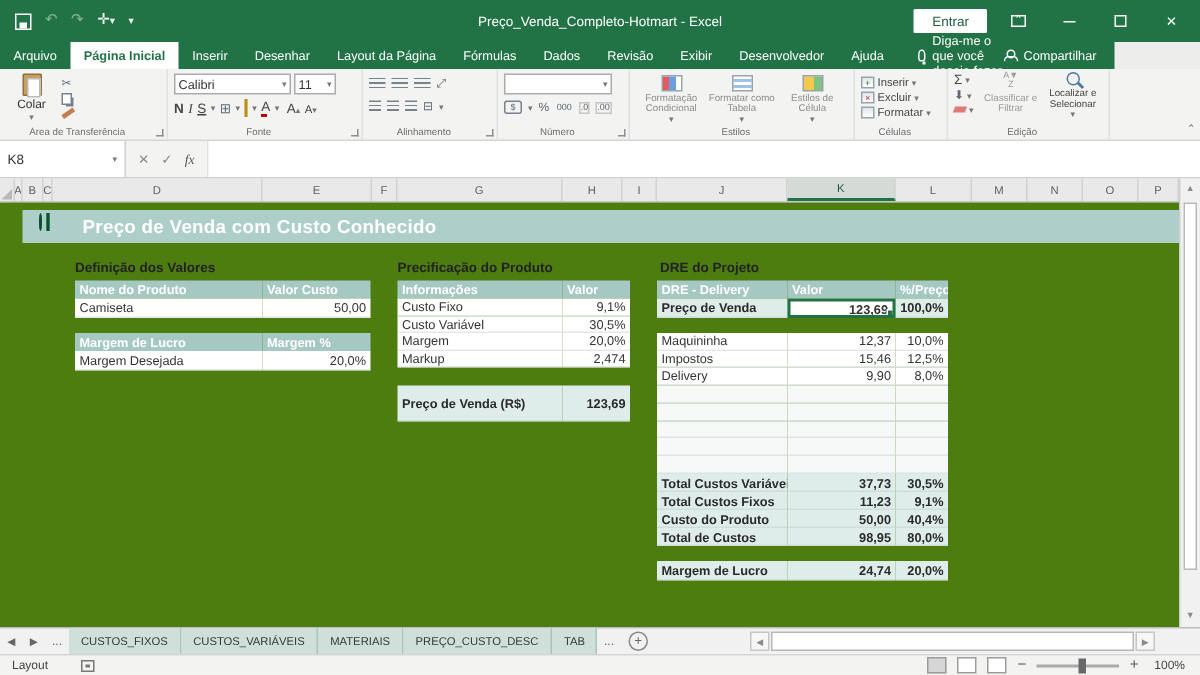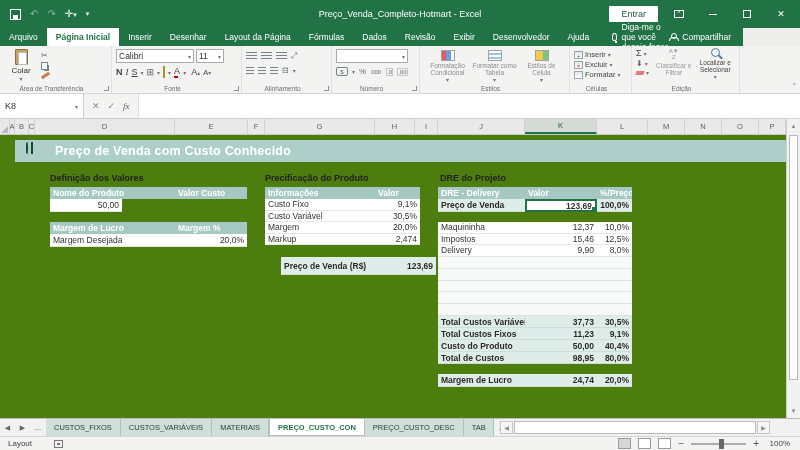--- a/index.html
+++ b/index.html
@@ -412,20 +412,21 @@
   </div>
   <div class="sect-title" style="left:50px; top:38px;">Definição dos Valores</div>
   <div class="sect-title" style="left:265px; top:38px;">Precificação do Produto</div>
   <div class="sect-title" style="left:440px; top:38px;">DRE do Projeto</div>
 <div class="tbl" style="left: 50px; top: 52px;">
       <div class="trow" style="height: 12px;">
         <div class="tcell hd" style="width: 125px;">Nome do Produto</div>
         <div class="tcell hd" style="width: 72px;">Valor Custo</div>
       </div>
       <div class="trow" style="height: 13px;">
+        <div class="tcell wt" style="width: 125px;">Camiseta</div>
         <div class="tcell wt num" style="width: 72px;">50,00</div>
       </div>
     </div>
     <div class="tbl" style="left: 50px; top: 87px;">
       <div class="trow" style="height: 12px;">
         <div class="tcell hd" style="width: 125px;">Margem de Lucro</div>
         <div class="tcell hd" style="width: 72px;">Margem %</div>
       </div>
       <div class="trow" style="height: 13px;">
         <div class="tcell wt" style="width: 125px;">Margem Desejada</div>
@@ -448,21 +449,21 @@
       <div class="trow" style="height: 11.5px;">
         <div class="tcell wt" style="width: 110px;">Margem</div>
         <div class="tcell wt num" style="width: 45px;">20,0%</div>
       </div>
       <div class="trow" style="height: 11.5px;">
         <div class="tcell wt" style="width: 110px;">Markup</div>
         <div class="tcell wt num" style="width: 45px;">2,474</div>
       </div>
     </div>
     <div class="tbl" style="left: 265px; top: 122px;">
-      <div class="trow" style="height: 18px; margin-left: 16px;">
+      <div class="trow" style="height: 24px;">
         <div class="tcell lt" style="width: 110px;">Preço de Venda (R$)</div>
         <div class="tcell lt num" style="width: 45px;">123,69</div>
       </div>
     </div>
     <div class="tbl" style="left: 438px; top: 52px;">
       <div class="trow" style="height: 12px;">
         <div class="tcell hd" style="width: 87px;">DRE - Delivery</div>
         <div class="tcell hd" style="width: 72px;">Valor</div>
         <div class="tcell hd" style="width: 35px;">%/Preço</div>
       </div>
@@ -554,21 +555,20 @@
 </div>
 
 <div id="tabstrip">
   <span class="navar">◀</span>
   <span class="navar">▶</span>
   <span class="dots">...</span>
   <span id="sheettabs" style="display:flex;">
       <span class="stab">CUSTOS_FIXOS</span>
       <span class="stab">CUSTOS_VARIÁVEIS</span>
       <span class="stab">MATERIAIS</span>
-      <span class="stab active">PREÇO_CUSTO_CON</span>
       <span class="stab">PREÇO_CUSTO_DESC</span>
       <span class="stab cut">TAB</span>
     </span>
   <span class="dots">...</span>
   <span class="addsheet">+</span>
 </div>
 <div id="hscroll">
   <span class="harr">◀</span>
   <span id="hthumb"></span>
   <span class="harr">▶</span>

